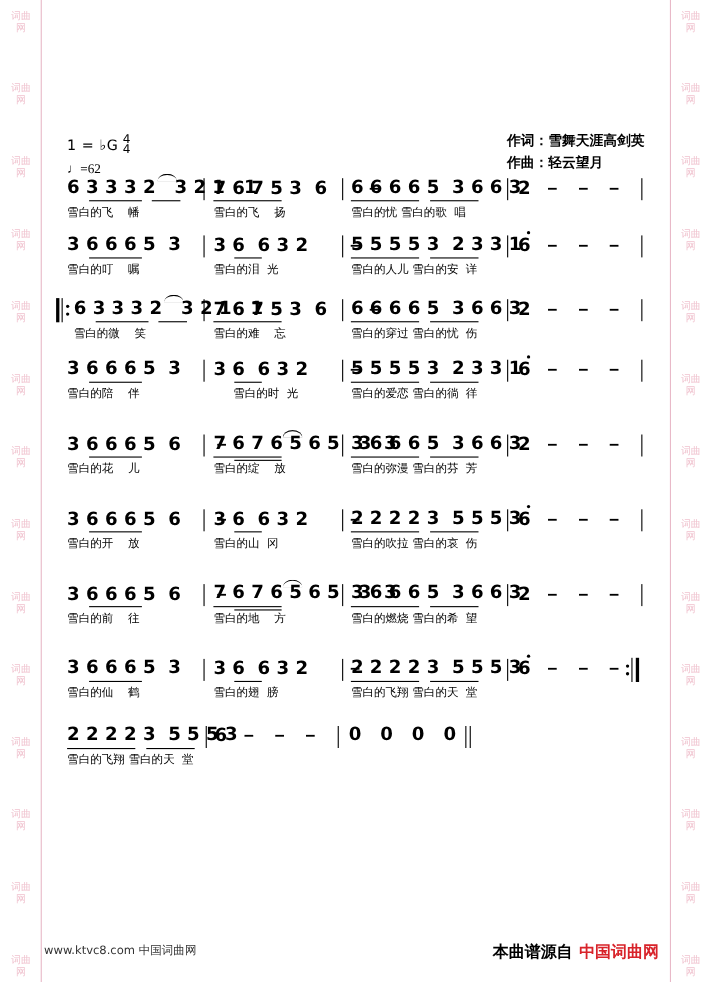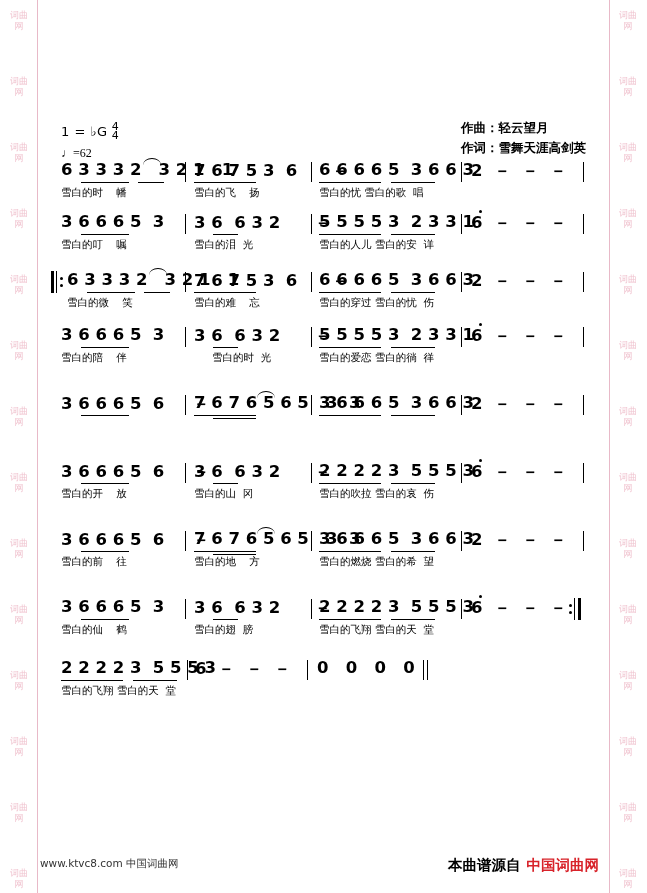--- a/index.html
+++ b/index.html
@@ -244,24 +244,24 @@
     <div class="wm">词曲网</div>
     <div class="wm">词曲网</div>
 
   </div>
 
   <div class="sheet-frame">
 
 
     <div class="credits">
       <div>
+        <span class="lbl">作词：</span><span>雪舞天涯高剑英</span>
+      </div>
+      <div>
         <span class="lbl">作曲：</span><span>轻云望月</span>
-      </div>
-      <div>
-        <span class="lbl">作词：</span><span>雪舞天涯高剑英</span>
       </div>
     </div>
 
     <div class="key-block">
       <div class="key-line">
         <span>1 = ♭G</span><span class="meter"><span>4</span><span>4</span></span>
       </div>
       <div class="tempo">♩=62</div>
     </div>
 
@@ -276,21 +276,21 @@
         <span class="underline1" style="left:133px; top:22px; width:62px"></span>
         <div class="bar" style="left:250px"></div>
         <span class="seg" style="left:258px">6 6 6 6 5  3 6 6 3</span>
         <span class="underline1" style="left:258px; top:22px; width:62px"></span>
         <span class="underline1" style="left:330px; top:22px; width:44px"></span>
         <div class="bar" style="left:400px"></div>
         <span class="seg" style="left:410px">2  －  －  －</span>
         <div class="bar" style="left:522px"></div>
       </div>
       <div class="lyr-row">
-        <span class="seg" style="left:0">雪白的时    幡</span>
+        <span class="seg" style="left:0">雪白的飞    幡</span>
         <span class="seg" style="left:133px">雪白的飞    扬</span>
         <span class="seg" style="left:258px">雪白的忧 雪白的歌  唱</span>
       </div>
     </div>
 
     <div class="system" style="top:212px">
       <div class="notes-row">
         <span class="seg" style="left:0">3 6 6 6 5  3</span>
         <span class="underline1" style="left:20px; top:22px; width:48px"></span>
         <div class="bar" style="left:124px"></div>
@@ -375,20 +375,25 @@
         <span class="underline2" style="left:152px; top:25px; width:43px"></span>
         <span class="tie" style="left:196px; top:-2px; width:18px"></span>
         <div class="bar" style="left:250px"></div>
         <span class="seg" style="left:258px">3 6 6 6 5  3 6 6 3</span>
         <span class="underline1" style="left:258px; top:22px; width:62px"></span>
         <span class="underline1" style="left:330px; top:22px; width:44px"></span>
         <div class="bar" style="left:400px"></div>
         <span class="seg" style="left:410px">2  －  －  －</span>
         <div class="bar" style="left:522px"></div>
       </div>
+      <div class="lyr-row">
+        <span class="seg" style="left:0">雪白的花    儿</span>
+        <span class="seg" style="left:133px">雪白的绽    放</span>
+        <span class="seg" style="left:258px">雪白的弥漫 雪白的芬  芳</span>
+      </div>
     </div>
 
     <div class="system" style="top:461px">
       <div class="notes-row">
         <span class="seg" style="left:0">3 6 6 6 5  6     －</span>
         <span class="underline1" style="left:20px; top:22px; width:48px"></span>
         <div class="bar" style="left:124px"></div>
         <span class="seg" style="left:133px">3 6  6 3 2      －</span>
         <span class="underline1" style="left:152px; top:22px; width:25px"></span>
         <div class="bar" style="left:250px"></div>

